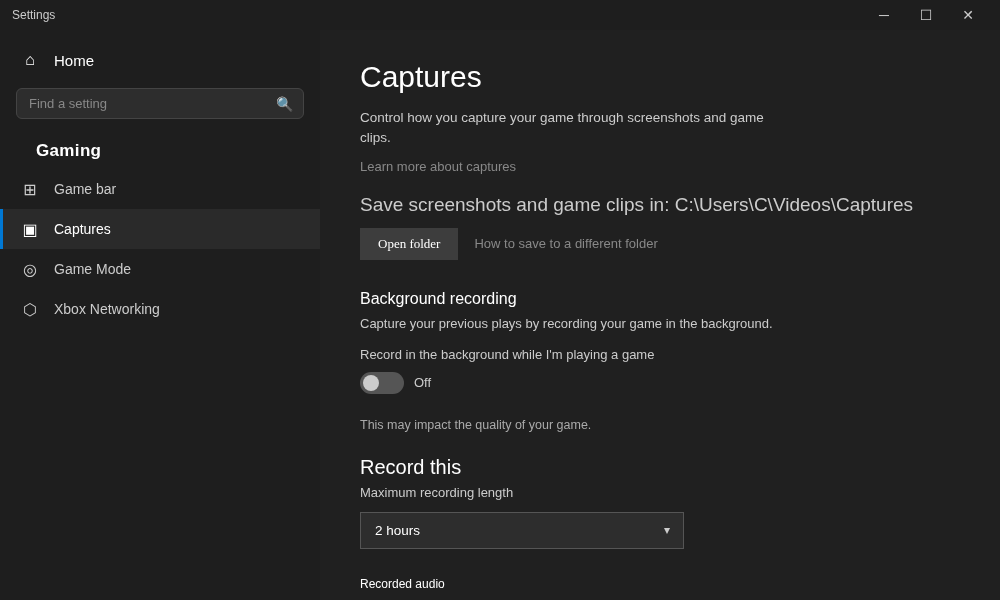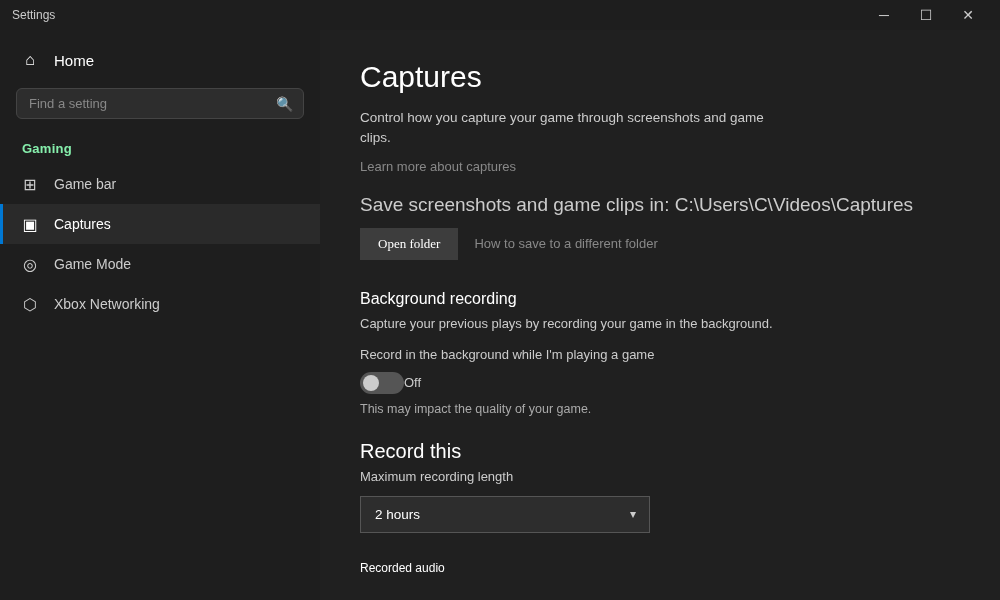--- a/index.html
+++ b/index.html
@@ -92,24 +92,24 @@
       position: absolute;
       right: 10px;
       top: 50%;
       transform: translateY(-50%);
       color: #888;
       font-size: 14px;
       pointer-events: none;
     }
 
     .sidebar-section-label {
-      font-size: 13px;
+      font-size: 17px;
       font-weight: 700;
-      color: #86efac;
-      padding: 14px 20px 8px 22px;
+      color: #ffffff;
+      padding: 14px 20px 8px 36px;
       letter-spacing: 0.02em;
     }
 
     .sidebar-item {
       display: flex;
       align-items: center;
       gap: 14px;
       padding: 10px 20px;
       cursor: pointer;
       font-size: 14px;
@@ -218,22 +218,22 @@
 
     .setting-label {
       font-size: 13px;
       color: #cccccc;
       margin-bottom: 10px;
     }
 
     .toggle-row {
       display: flex;
       align-items: center;
-      gap: 0;
-      margin-bottom: 8px;
+      gap: 10px;
+      margin-bottom: 24px;
     }
 
     
     .toggle {
       width: 44px;
       height: 22px;
       background: #555;
       border-radius: 11px;
       position: relative;
       cursor: pointer;
@@ -272,21 +272,21 @@
 
     .subsection-desc {
       font-size: 13px;
       color: #cccccc;
       margin-bottom: 12px;
     }
 
     
     .dropdown-wrap {
       position: relative;
-      width: 290px;
+      width: 324px;
       margin-bottom: 12px;
     }
     .dropdown-select {
       width: 100%;
       background: #2d2d2d;
       border: 1px solid #555;
       color: #ffffff;
       padding: 10px 40px 10px 14px;
       font-size: 13.5px;
       font-family: inherit;

